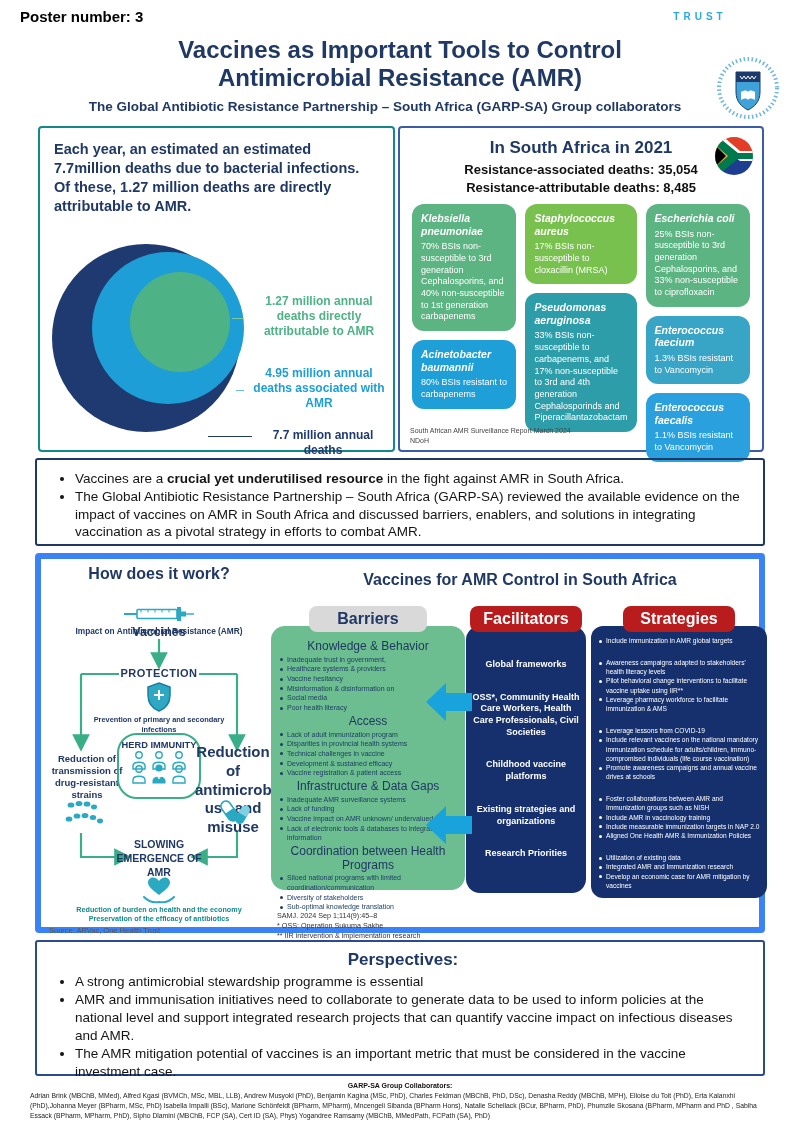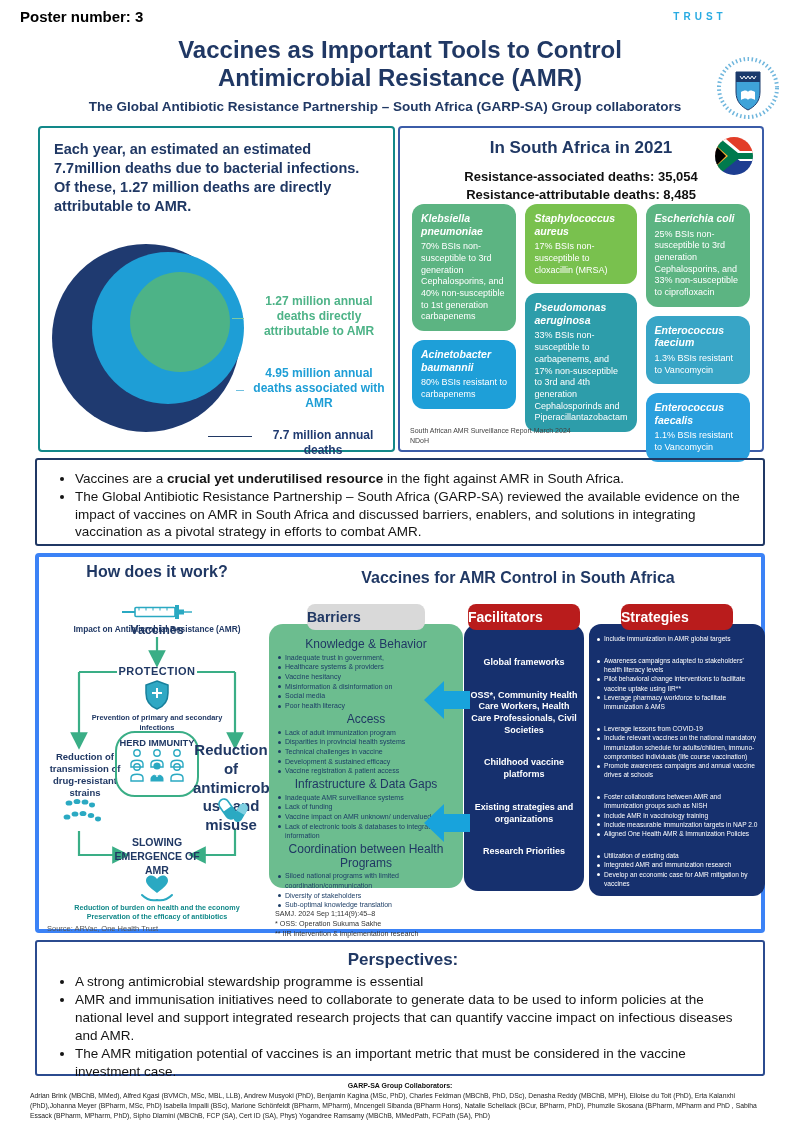--- a/index.html
+++ b/index.html
@@ -29,35 +29,35 @@
   .ring-label-2 { left:213px; top:300px; width:140px; }
   .conn { position:absolute; height:1px; }
   .conn-0 { left:192px; top:190px; width:12px; background:#7cc9a0; }
   .conn-1 { left:196px; top:262px; width:8px; background:#6fc0e0; }
   .conn-2 { left:168px; top:308px; width:44px; background:#203864; }
 
   
   .sa-box { position:absolute; left:398px; top:126px; width:366px; height:326px; border:2px solid #3b5ca8; border-radius:4px; }
   .sa-title { margin-top:10px; text-align:center; font-size:17px; font-weight:bold; color:#203864; }
   .sa-flag { position:absolute; right:8px; top:8px; width:40px; height:40px; }
-  .sa-stats { margin-top:10px; text-align:center; font-size:13px; font-weight:bold; color:#101010; line-height:1.35; }
+  .sa-stats { margin-top:3px; text-align:center; font-size:13px; font-weight:bold; color:#101010; line-height:1.35; }
   .sa-cols { position:absolute; left:12px; top:76px; right:12px; display:flex; gap:9px; }
   .sa-col { flex:1; display:flex; flex-direction:column; gap:9px; }
   .sa-card { border-radius:12px; padding:8px 9px; color:#fff; }
   .sa-card-name { font-style:italic; font-weight:bold; font-size:10.5px; line-height:1.2; margin-bottom:4px; }
   .sa-card-text { font-size:9px; line-height:1.3; }
   .sa-source { position:absolute; left:10px; bottom:5px; width:230px; font-size:7px; color:#444; line-height:1.35; }
 
   
   .key-box { position:absolute; left:35px; top:458px; width:730px; height:88px; border:2px solid #203864; border-radius:3px; padding:10px 20px 8px 26px; }
   .key-list { list-style:disc; margin-left:12px; }
   .key-list li { font-size:13.5px; color:#141414; line-height:1.32; }
 
   
-  .main-box { position:absolute; left:35px; top:553px; width:730px; height:380px; border:4px solid #3b82f6; border-radius:4px; }
+  .main-box { position:absolute; left:35px; top:553px; width:730px; height:380px; border:6px solid #3b82f6; border-radius:4px; }
 
   
   .how-panel { position:absolute; left:6px; top:6px; width:224px; height:368px; }
   .how-title { text-align:center; font-size:16px; font-weight:bold; color:#203864; }
   .hw { position:absolute; }
   .flow-svg { position:absolute; left:0; top:0; width:224px; height:368px; pointer-events:none; }
   .hw-vaccines { top:26px; width:100%; text-align:center; font-size:12.5px; font-weight:bold; color:#203864;margin-top:34px; }
   .hw-syringe { top:41px; left:77px; }
   .hw-impact { top:61px; width:100%; text-align:center; font-size:8.3px; font-weight:bold; color:#203864; }
   .hw-protection { top:102px; width:100%; text-align:center; font-size:11px; font-weight:bold; color:#203864; letter-spacing:.5px; }
@@ -71,21 +71,21 @@
   .hw-pills { top:228px; left:172px; }
   .hw-slowing { top:272px; left:62px; width:100px; text-align:center; font-size:10.5px; font-weight:bold; color:#203864; line-height:1.35; }
   .hw-heart { top:310px; left:95px; }
   .hw-outcome { left:10px; width:204px; text-align:center; font-size:7.2px; font-weight:bold; color:#128889; }
   .hw-outcome-1 { top:340px; } .hw-outcome-2 { top:349px; }
   .hw-source { top:361px; left:2px; font-size:7.5px; color:#555; }
 
   
   .vac-title { position:absolute; left:236px; top:12px; width:486px; text-align:center; font-size:16px; font-weight:bold; color:#203864; }
   .col { position:absolute; top:47px; }
-  .pill { position:relative; margin:0 auto; height:26px; border-radius:8px; text-align:left; line-height:26px; font-weight:bold; font-size:14px; z-index:2; }
+  .pill { position:relative; margin:0 auto; height:26px; border-radius:8px; text-align:center; line-height:26px; font-weight:bold; font-size:16px; z-index:2; }
   .pill-gray { width:118px; background:#d9d9d9; color:#203864; }
   .pill-teal { width:112px; background:#b91c1c; color:#fff; }
   .col-barriers { left:230px; width:194px; }
   .barriers-body { position:relative; margin-top:-6px; background:#6cbd8f; border-radius:14px; height:264px; padding:12px 8px 6px; z-index:1; }
   .bar-heading { text-align:center; font-weight:normal; color:#203864; font-size:12px; line-height:1.15; margin:2px 0 1px; }
   .bar-item { position:relative; font-size:7px; color:#1d3e66; line-height:1.38; padding-left:8px; }
   .bar-item::before { content:''; position:absolute; left:1px; top:3.5px; width:3px; height:3px; border-radius:50%; background:#1d3e66; }
   .col-facilitators { left:425px; width:120px; }
   .fac-body { position:relative; margin-top:-6px; background:#16306e; border-radius:14px; height:267px; padding:12px 6px; display:flex; flex-direction:column; justify-content:space-evenly; z-index:1; }
   .fac-item { color:#fff; font-weight:bold; font-size:9px; text-align:center; line-height:1.3; }

